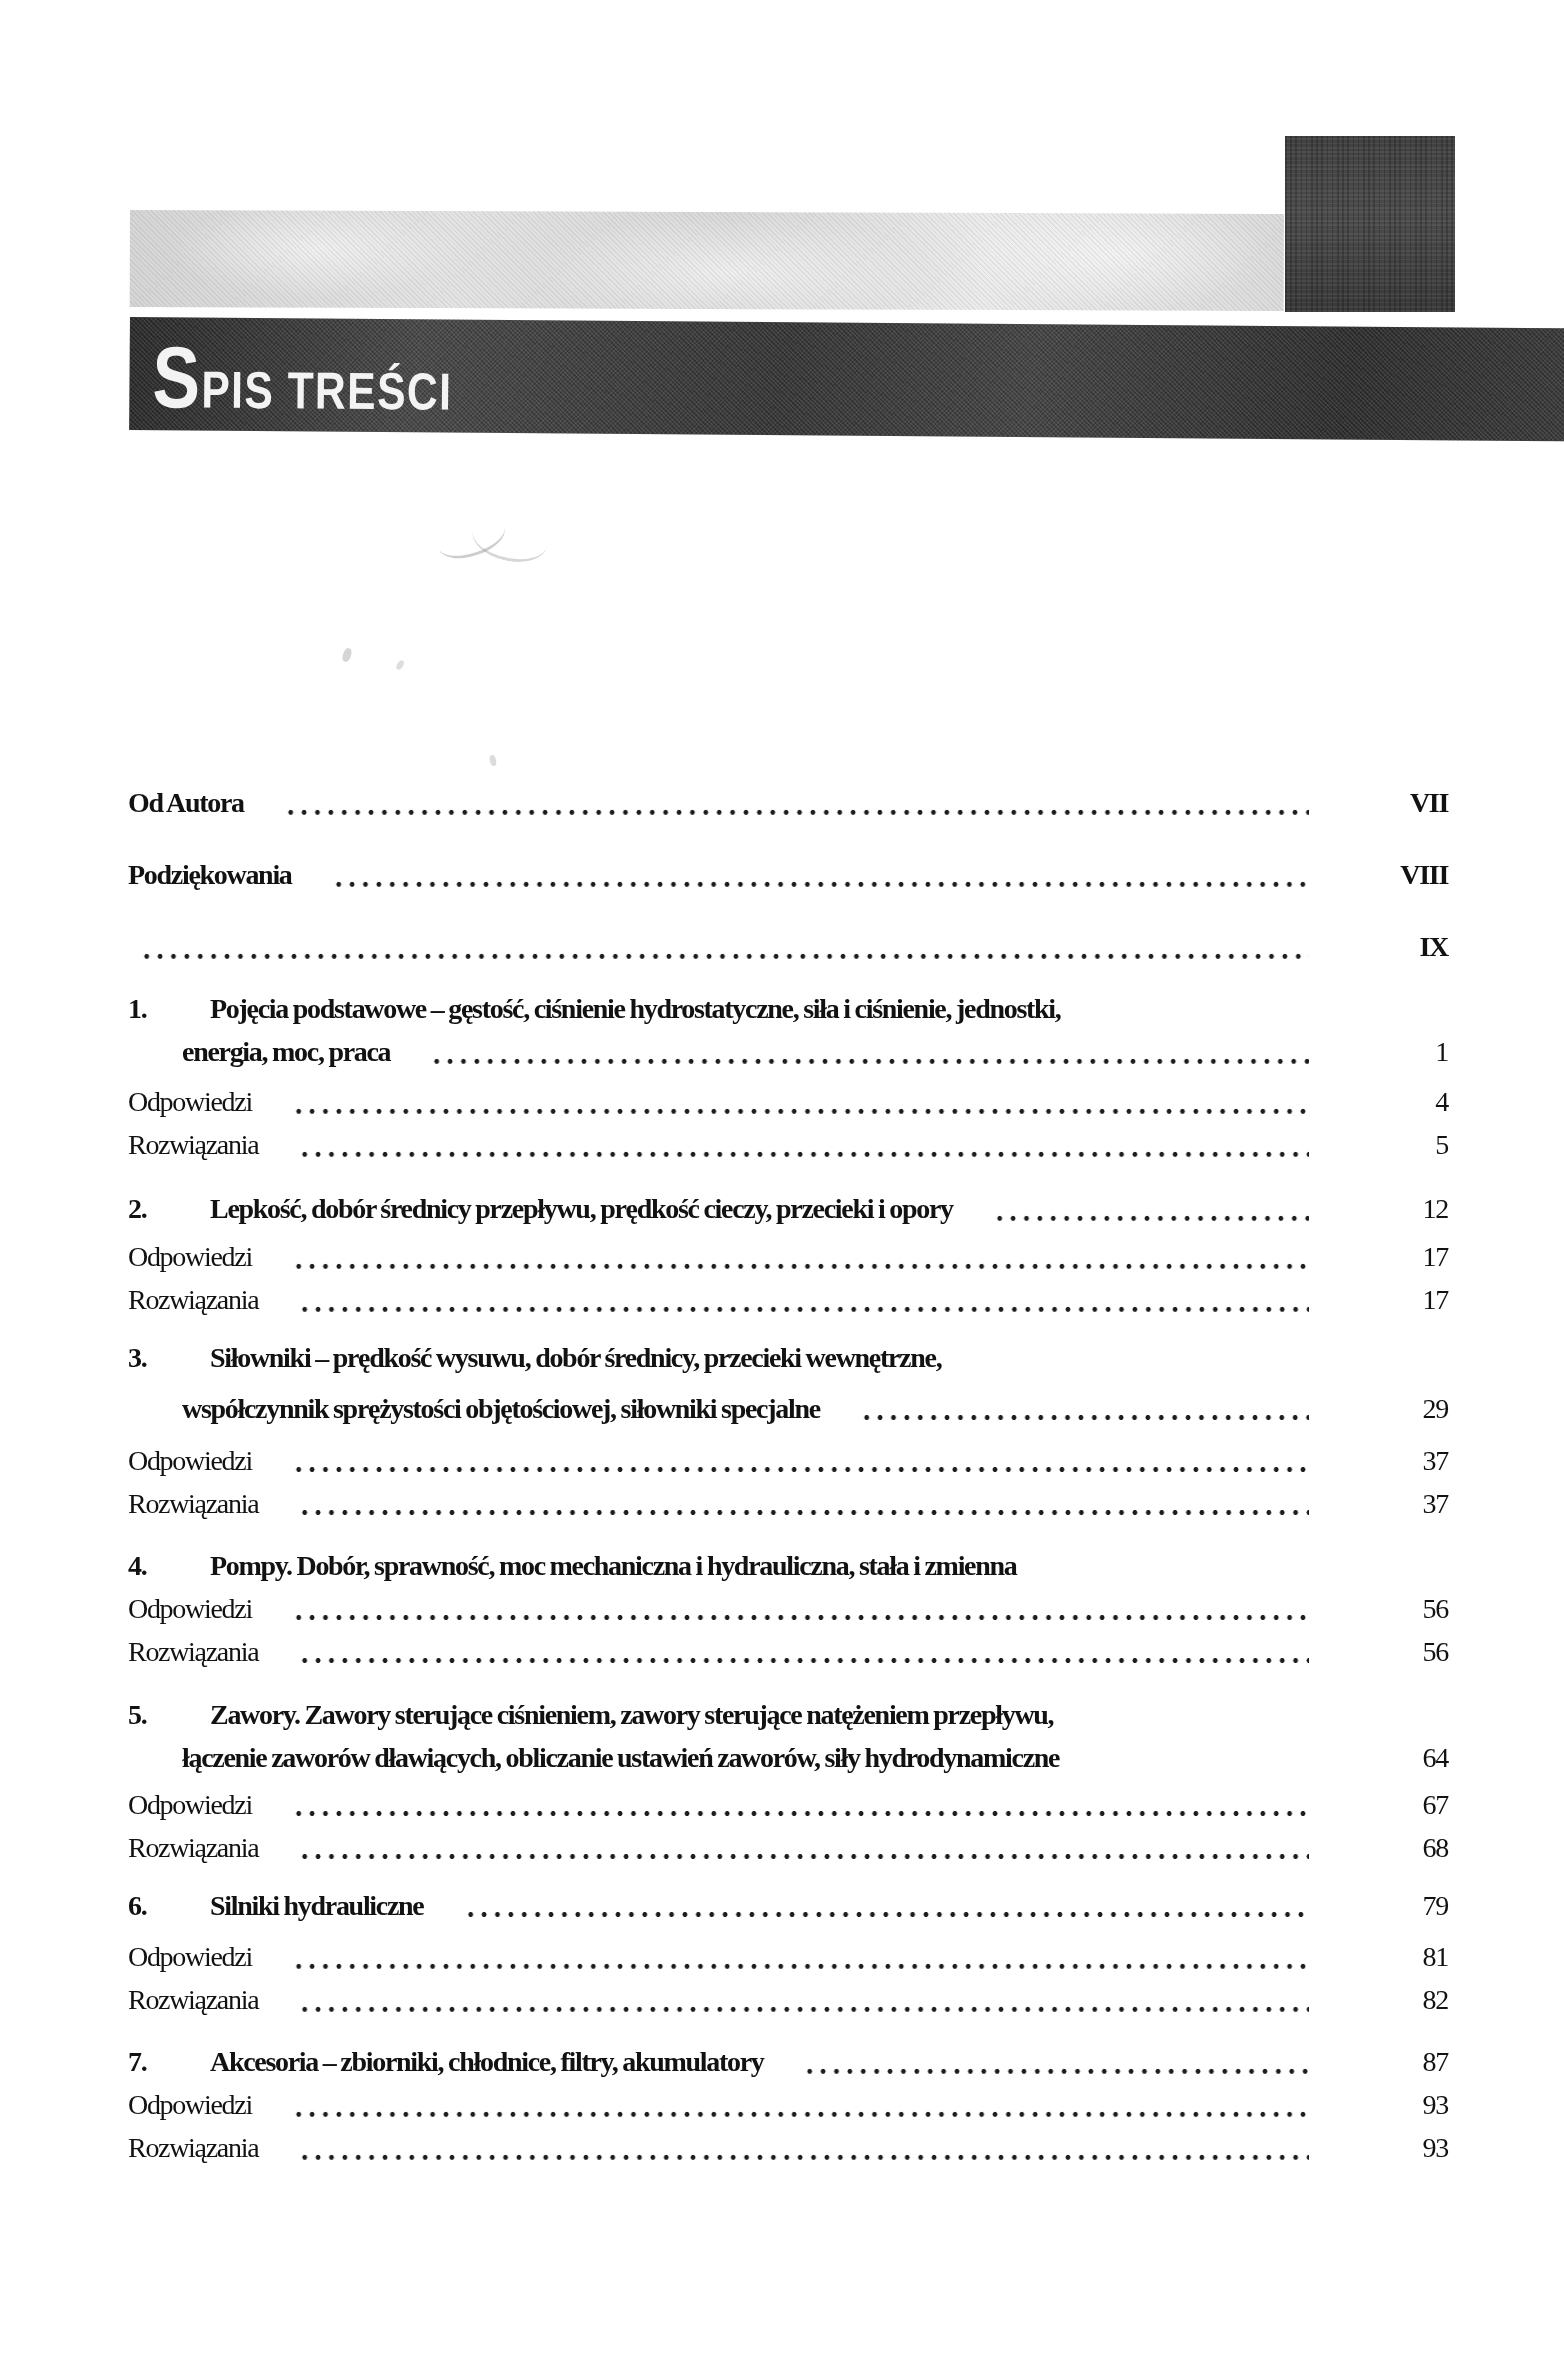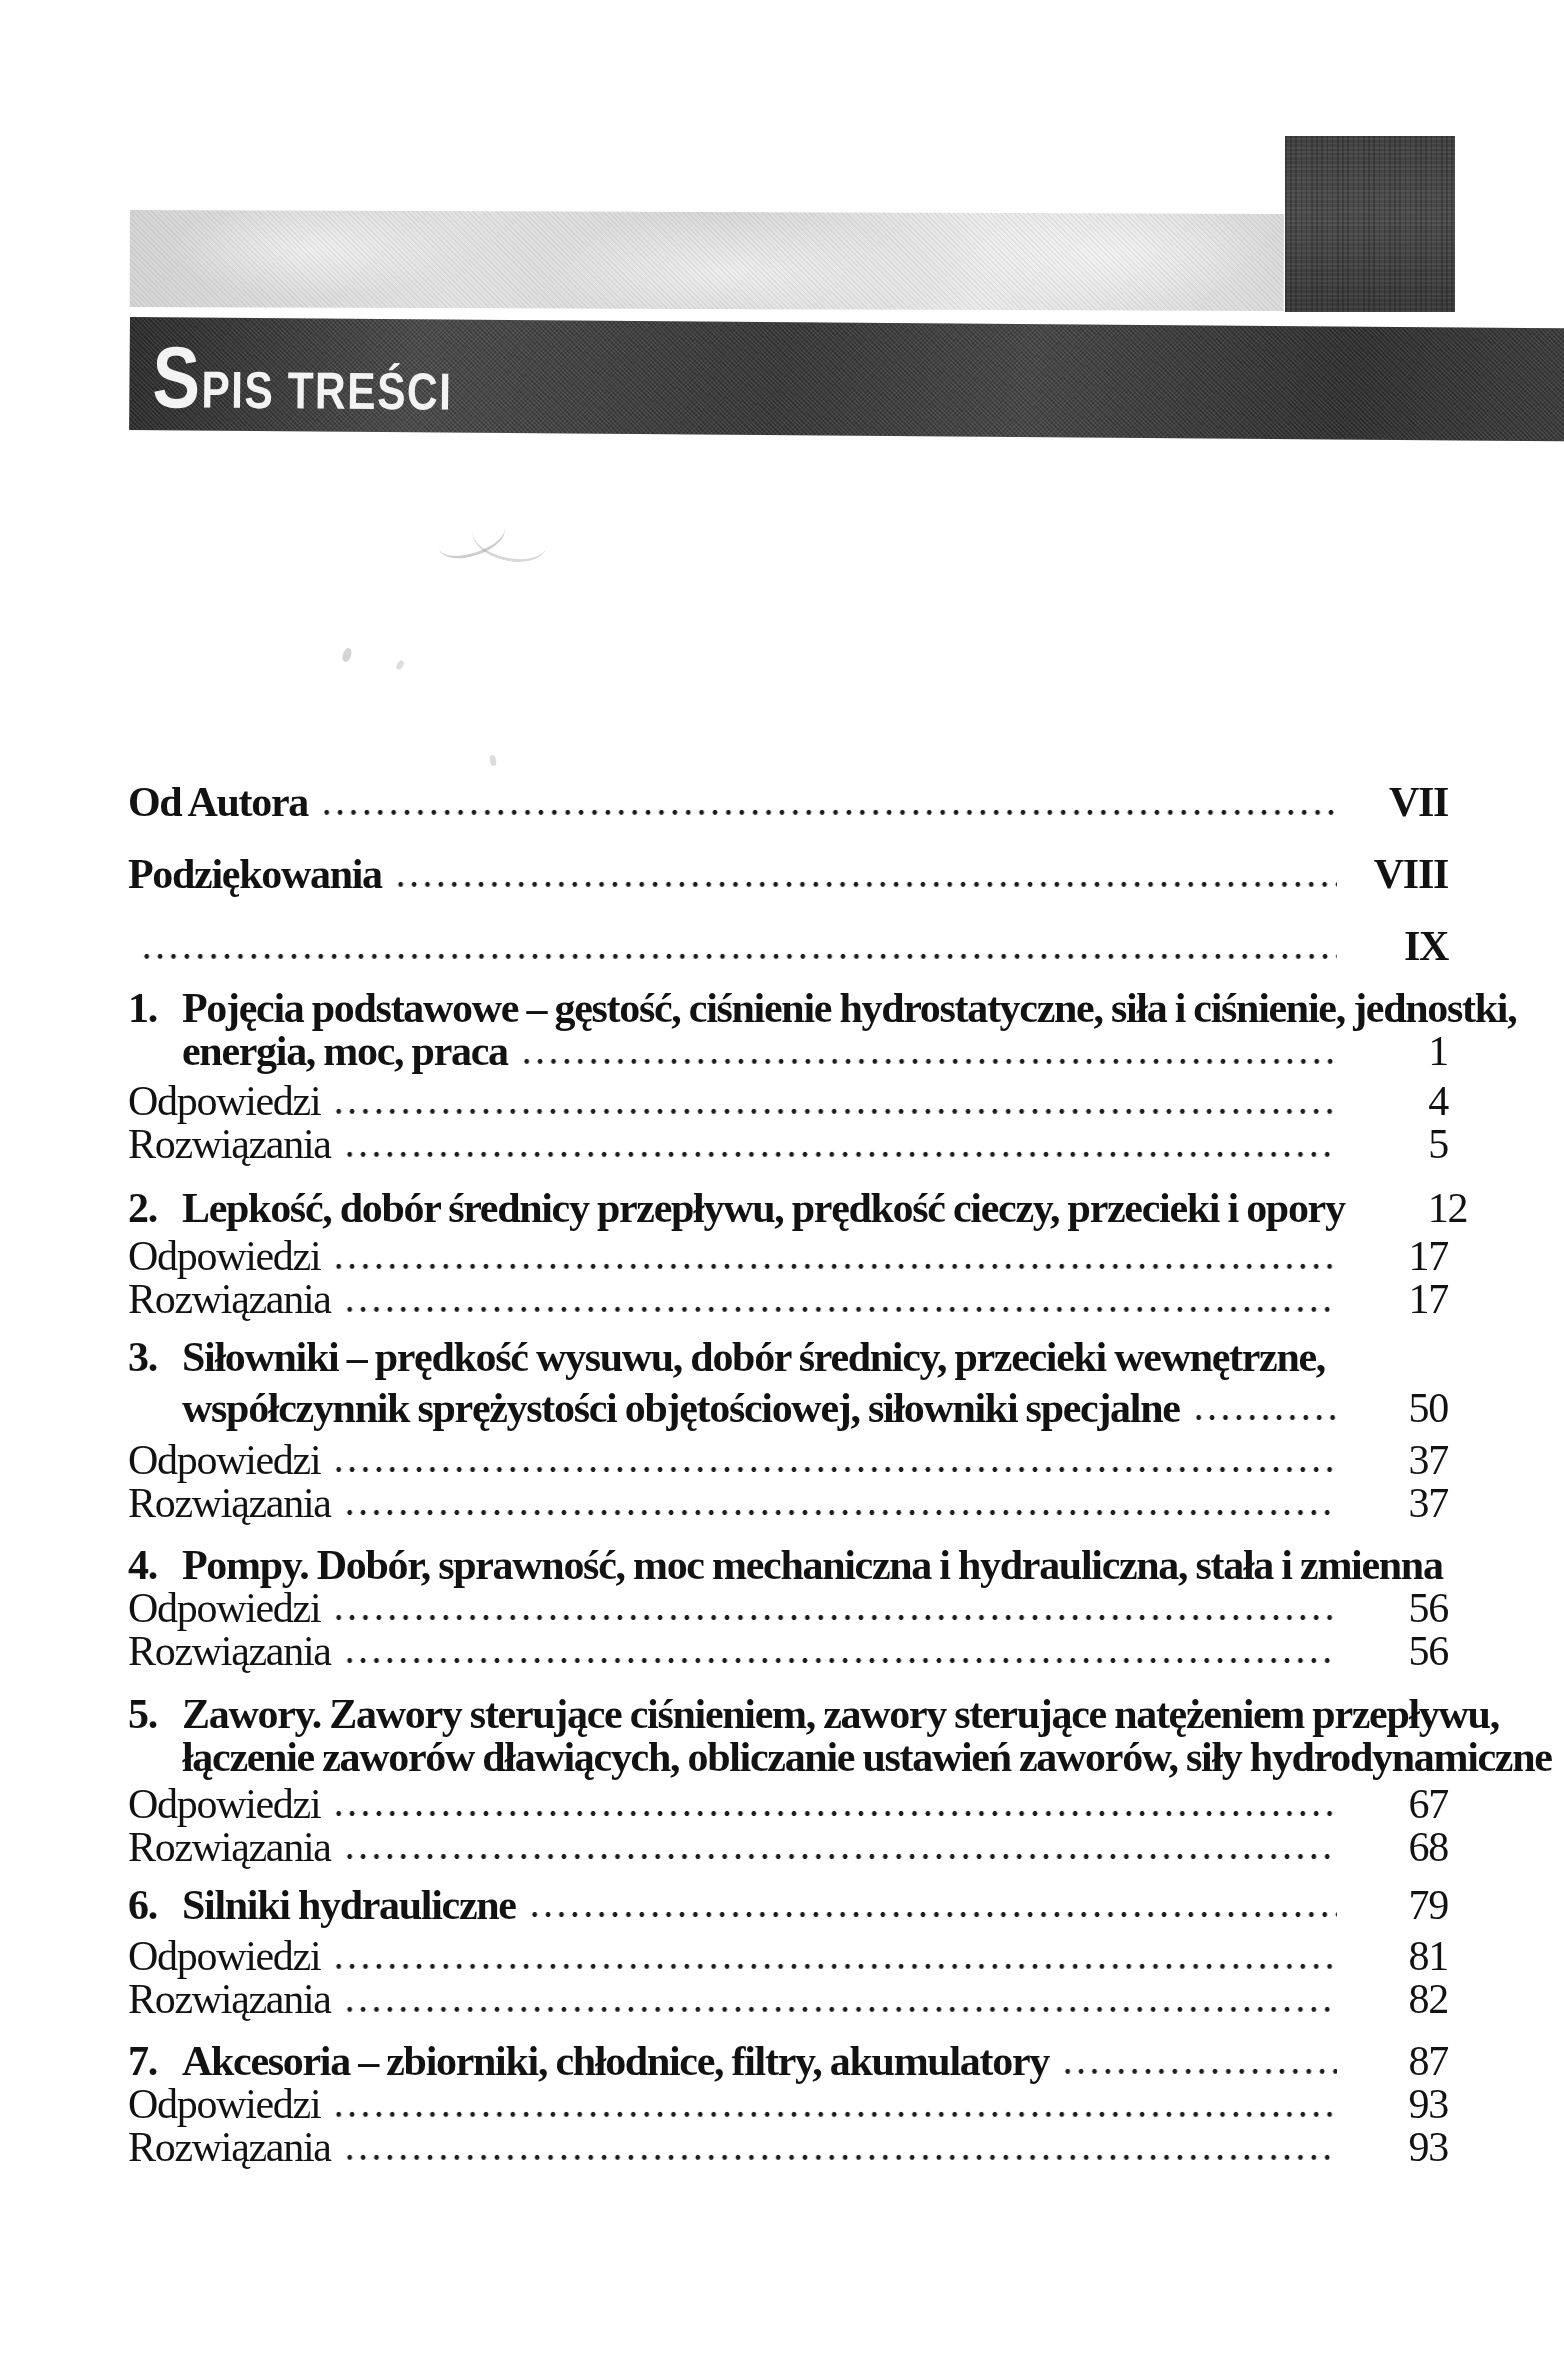--- a/index.html
+++ b/index.html
@@ -50,22 +50,22 @@
     border-bottom:3.5px solid rgba(150,150,150,0.38);border-radius:50%;transform:rotate(12deg);}
   .mark-b1{left:343px;top:648px;width:7.8px;height:14px;background:rgba(150,150,150,0.4);
     border-radius:45%;transform:rotate(18deg);}
   .mark-b2{left:397px;top:660px;width:6px;height:10.4px;background:rgba(160,160,160,0.35);
     border-radius:45%;transform:rotate(30deg);}
   .mark-c{left:490px;top:755px;width:6px;height:11.3px;background:rgba(155,155,155,0.35);
     border-radius:45%;transform:rotate(-14deg);}
 
   
   .toc{position:absolute;left:128px;top:781px;width:1320px;}
-  .row{display:flex;align-items:baseline;line-height:43px;font-size:42px;
-    letter-spacing:-1.3px;word-spacing:-0.9px;white-space:nowrap;}
+  .row{display:flex;align-items:baseline;line-height:43px;font-size:28px;
+    letter-spacing:-1.3px;word-spacing:-0.9px;white-space:nowrap;gap:28px;}
   .row .num{flex:none;width:54px;font-weight:bold;}
   .row.bold .label{font-weight:bold;}
   .row.cont{padding-left:54px;align-items:flex-end;}
   .leader{
     flex:1 1 auto;min-width:0;height:8.7px;align-self:flex-end;margin:0 15.6px 7.8px 12px;
     background-image:radial-gradient(circle, #1c1c1c 2.1px, rgba(0,0,0,0) 2.7px);
     background-size:13.4px 8.7px;background-repeat:repeat-x;background-position:left bottom;
   }
   .row.nodots .leader{background-image:none;}
   .page{flex:none;width:95px;text-align:right;}
@@ -142,21 +142,21 @@
     <span class="page">17</span>
   </div>
 
   <div class="row bold" style="margin-top:14.7px">
     <span class="num">3.</span>
     <span class="label">Siłowniki – prędkość wysuwu, dobór średnicy, przecieki wewnętrzne,</span>
   </div>
   <div class="row bold cont" style="margin-top:8px">
     <span class="label">współczynnik sprężystości objętościowej, siłowniki specjalne</span>
     <span class="leader"></span>
-    <span class="page">50</span>
+    <span class="page">29</span>
   </div>
   <div class="row" style="margin-top:8.7px">
     <span class="label">Odpowiedzi</span>
     <span class="leader"></span>
     <span class="page">37</span>
   </div>
   <div class="row" style="margin-top:0">
     <span class="label">Rozwiązania</span>
     <span class="leader"></span>
     <span class="page">37</span>

